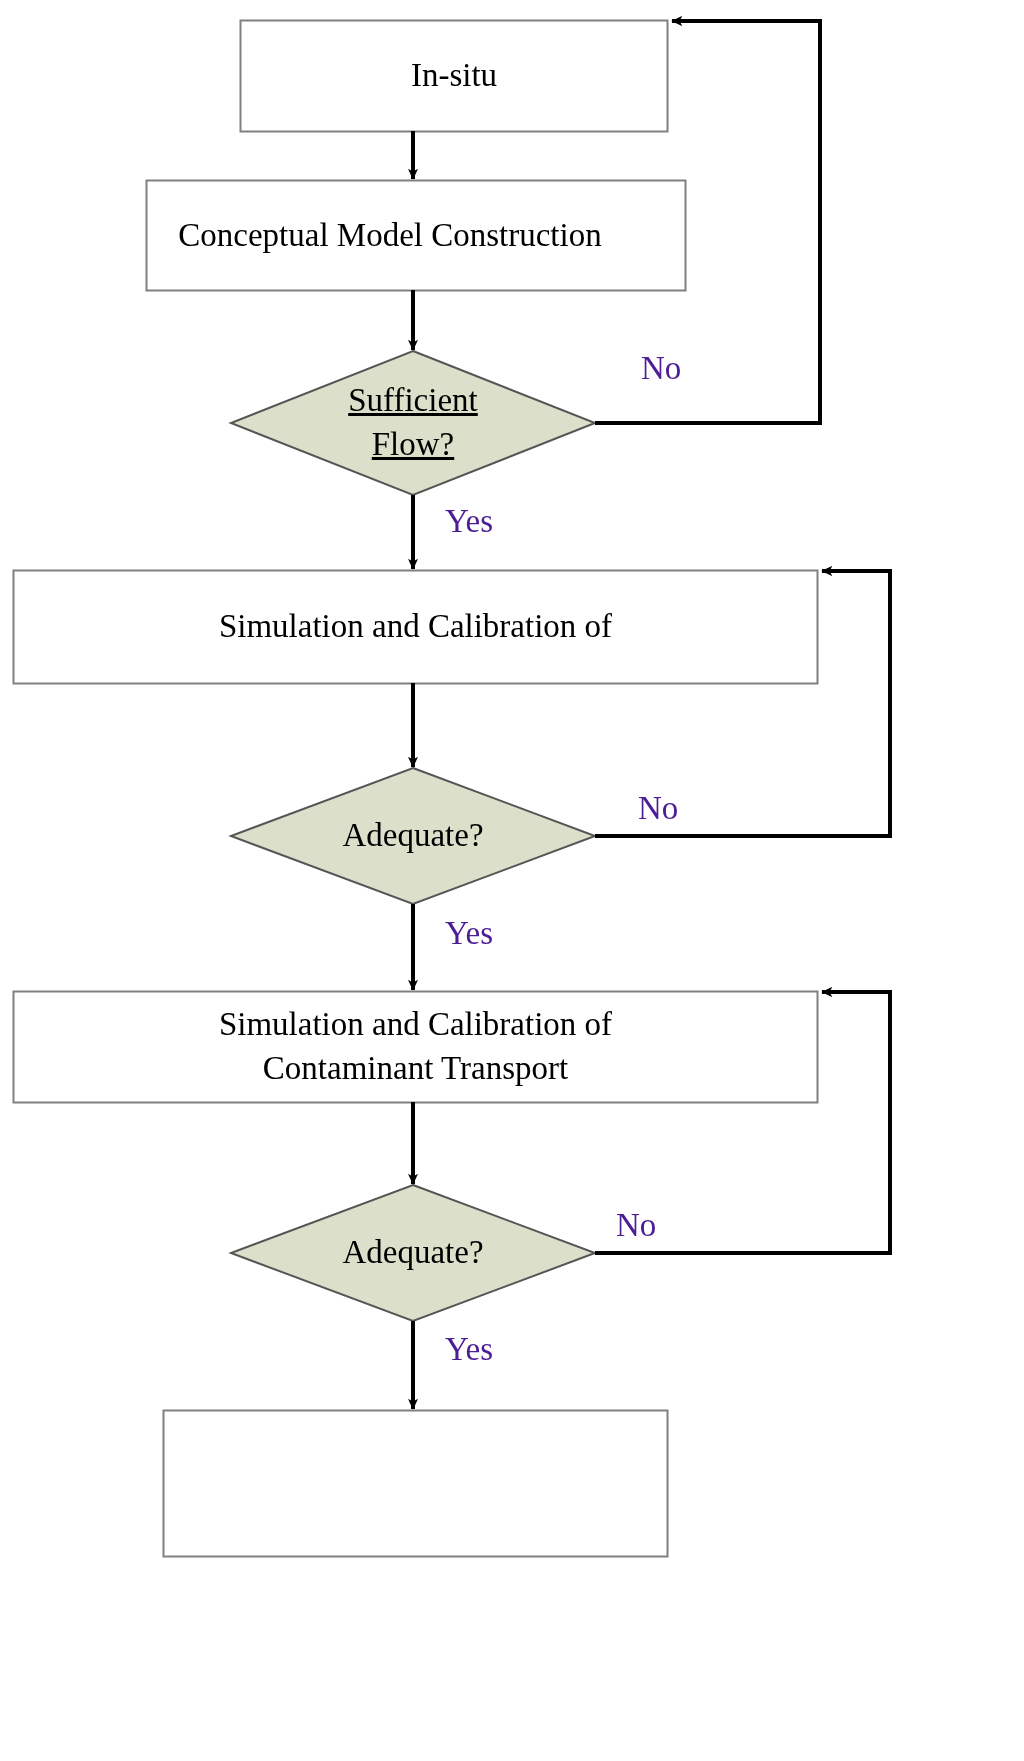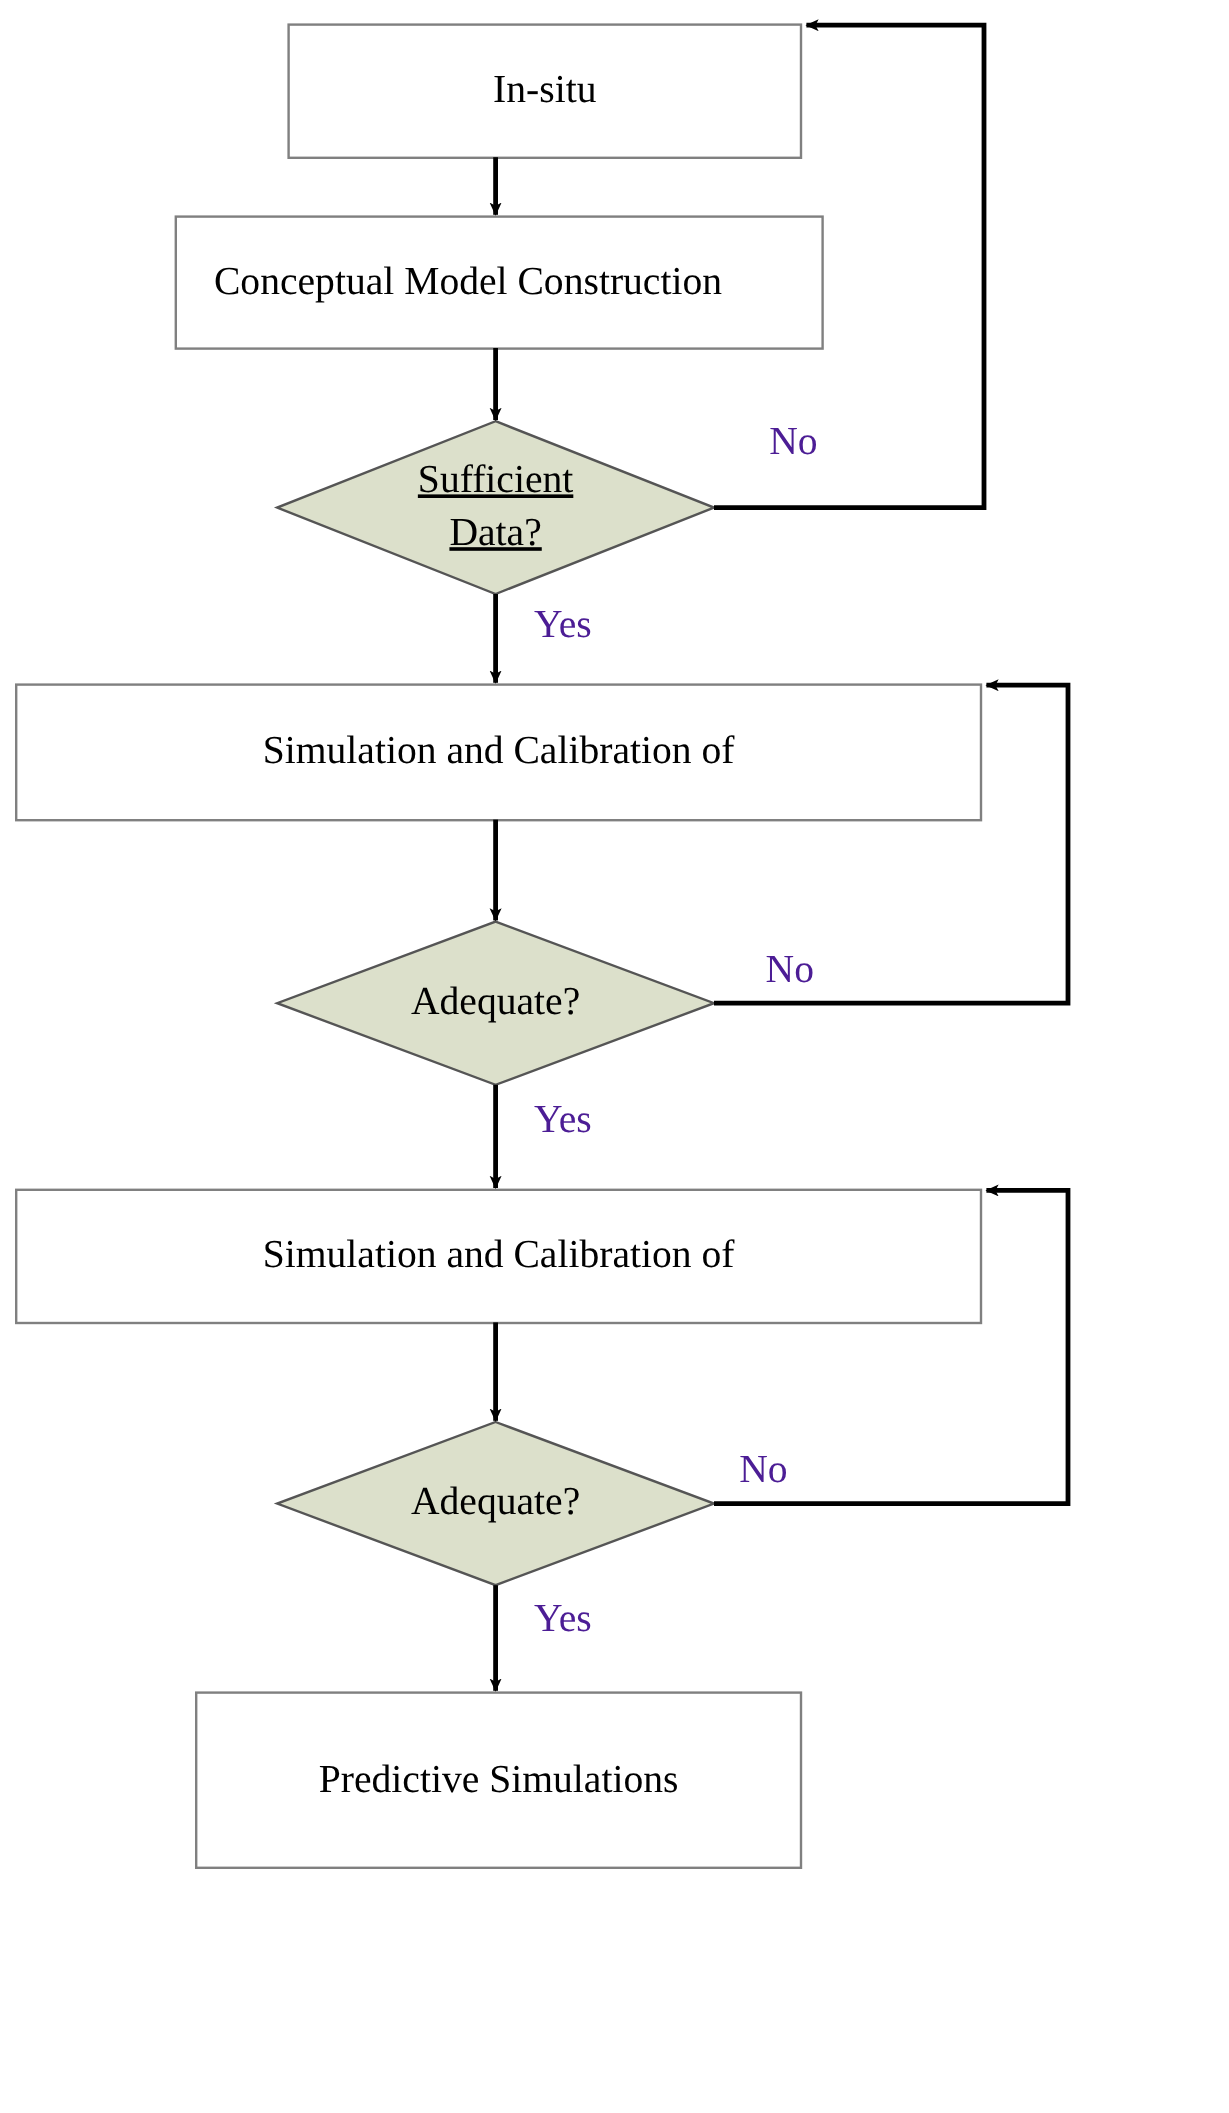--- a/index.html
+++ b/index.html
@@ -98,42 +98,40 @@
   <div class="node-label" style="left:240px; top:20px; width:428px; height:112px;">
     <span class="ln">In-situ</span>
   </div>
 
   <div class="node-label" style="left:146px; top:180px; width:488px; height:111px;">
     <span class="ln">Conceptual Model Construction</span>
   </div>
 
   <div class="node-label" style="left:231px; top:351px; width:364px; height:144px;text-decoration:underline;">
     <span class="ln">Sufficient</span>
-    <span class="ln">Data?</span>
+    <span class="ln">Flow?</span>
   </div>
 
   <div class="node-label" style="left:13px; top:570px; width:805px; height:114px;">
     <span class="ln">Simulation and Calibration of</span>
   </div>
 
   <div class="node-label" style="left:231px; top:768px; width:364px; height:136px;">
     <span class="ln">Adequate?</span>
   </div>
 
   <div class="node-label" style="left:13px; top:991px; width:805px; height:112px;">
     <span class="ln">Simulation and Calibration of</span>
+    <span class="ln">Contaminant Transport</span>
   </div>
 
   <div class="node-label" style="left:231px; top:1185px; width:364px; height:136px;">
     <span class="ln">Adequate?</span>
   </div>
 
-  <div class="node-label" style="left:163px; top:1410px; width:505px; height:147px;">
-    <span class="ln">Predictive Simulations</span>
-  </div>
 
   <div class="edge-label" style="left:641px; top:352px;">No</div>
 
   <div class="edge-label" style="left:445px; top:505px;">Yes</div>
 
   <div class="edge-label" style="left:638px; top:792px;">No</div>
 
   <div class="edge-label" style="left:445px; top:917px;">Yes</div>
 
   <div class="edge-label" style="left:616px; top:1209px;">No</div>

